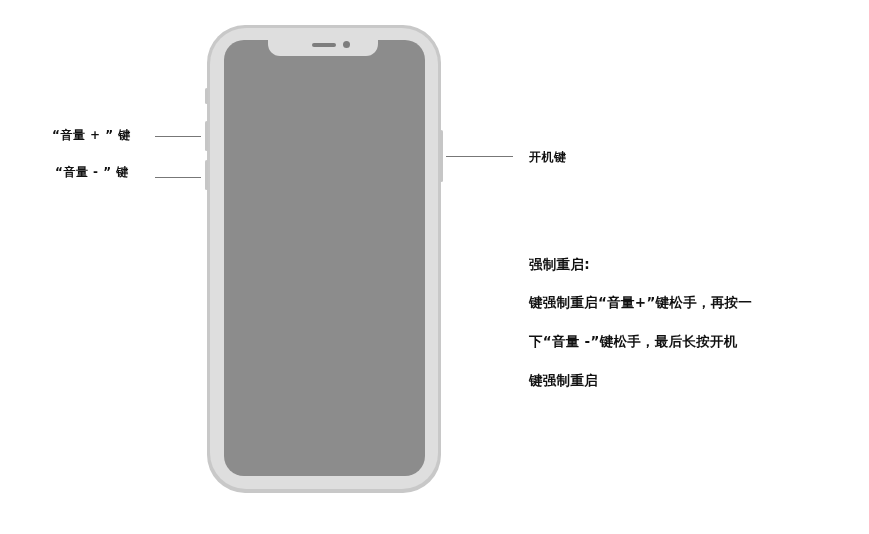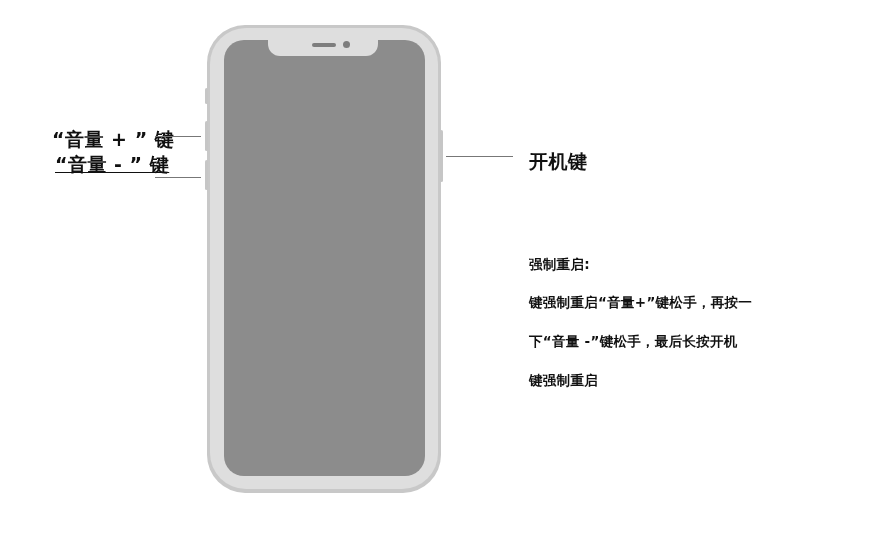--- a/index.html
+++ b/index.html
@@ -9,21 +9,21 @@
                  background: #c8c8c8; border-radius: 38px; }
   .phone-frame { position: absolute; left: 210px; top: 28px; width: 228px; height: 461px;
                  background: #dedede; border-radius: 36px; }
   .screen { position: absolute; left: 224px; top: 40px; width: 201px; height: 436px;
             background: #8c8c8c; border-radius: 20px; }
   .notch { position: absolute; left: 268px; top: 38px; width: 110px; height: 18px;
            background: #dedede; border-radius: 0 0 12px 12px; }
   .speaker { position: absolute; left: 312px; top: 43px; width: 24px; height: 4px; background: #7e7e7e; border-radius: 2px; }
   .camera { position: absolute; left: 343px; top: 41px; width: 7px; height: 7px; background: #7e7e7e; border-radius: 50%; }
   .side-btn { position: absolute; background: #c6c6c6; border-radius: 2px; width: 3px; }
-  .lbl { position: absolute; font-size: 19px; font-weight: bold; white-space: nowrap; letter-spacing: 0.5px; text-align: right; }
+  .lbl { position: absolute; font-size: 12px; font-weight: bold; white-space: nowrap; letter-spacing: 0.5px; text-align: right; }
   .line { position: absolute; height: 1px; background: #777; }
   .para { position: absolute; left: 529px; font-size: 13.5px; font-weight: bold; white-space: nowrap; letter-spacing: 0.3px; margin-top: 32px; }
 </style>
 </head>
 <body>
 
 <div>
   <div class="phone-outer"></div>
   <div class="phone-frame"></div>
   <div class="screen"></div>
@@ -33,21 +33,21 @@
 
   <div class="side-btn" style="left:205px; top:88px; height:16px;"></div>
   <div class="side-btn" style="left:205px; top:121px; height:30px;"></div>
   <div class="side-btn" style="left:205px; top:160px; height:30px;"></div>
   <div class="side-btn" style="left:440px; top:130px; height:52px;"></div>
 </div>
 
 <div class="lbl" style="left:52px; top:127px;">“音量 + ” 键</div>
 <div class="line" style="left:155px; top:136px; width:46px;"></div>
 
-<div class="lbl" style="left:55px; top:152px;text-decoration:underline;">“音量 - ” 键</div>
+<div class="lbl" style="left:55px; top:164px;">“音量 - ” 键</div>
 <div class="line" style="left:155px; top:177px; width:46px;"></div>
 
 <div class="line" style="left:446px; top:156px; width:67px;"></div>
 <div class="lbl" style="left:529px; top:149px;font-family:Liberation Mono, monospace;">开机键</div>
 
 <div class="para" style="top:224px;">强制重启:</div>
 <div class="para" style="top:262px;">键强制重启“音量+”键松手，再按一</div>
 <div class="para" style="top:301px;">下“音量 -”键松手，最后长按开机</div>
 <div class="para" style="top:340px;">键强制重启</div>
 

